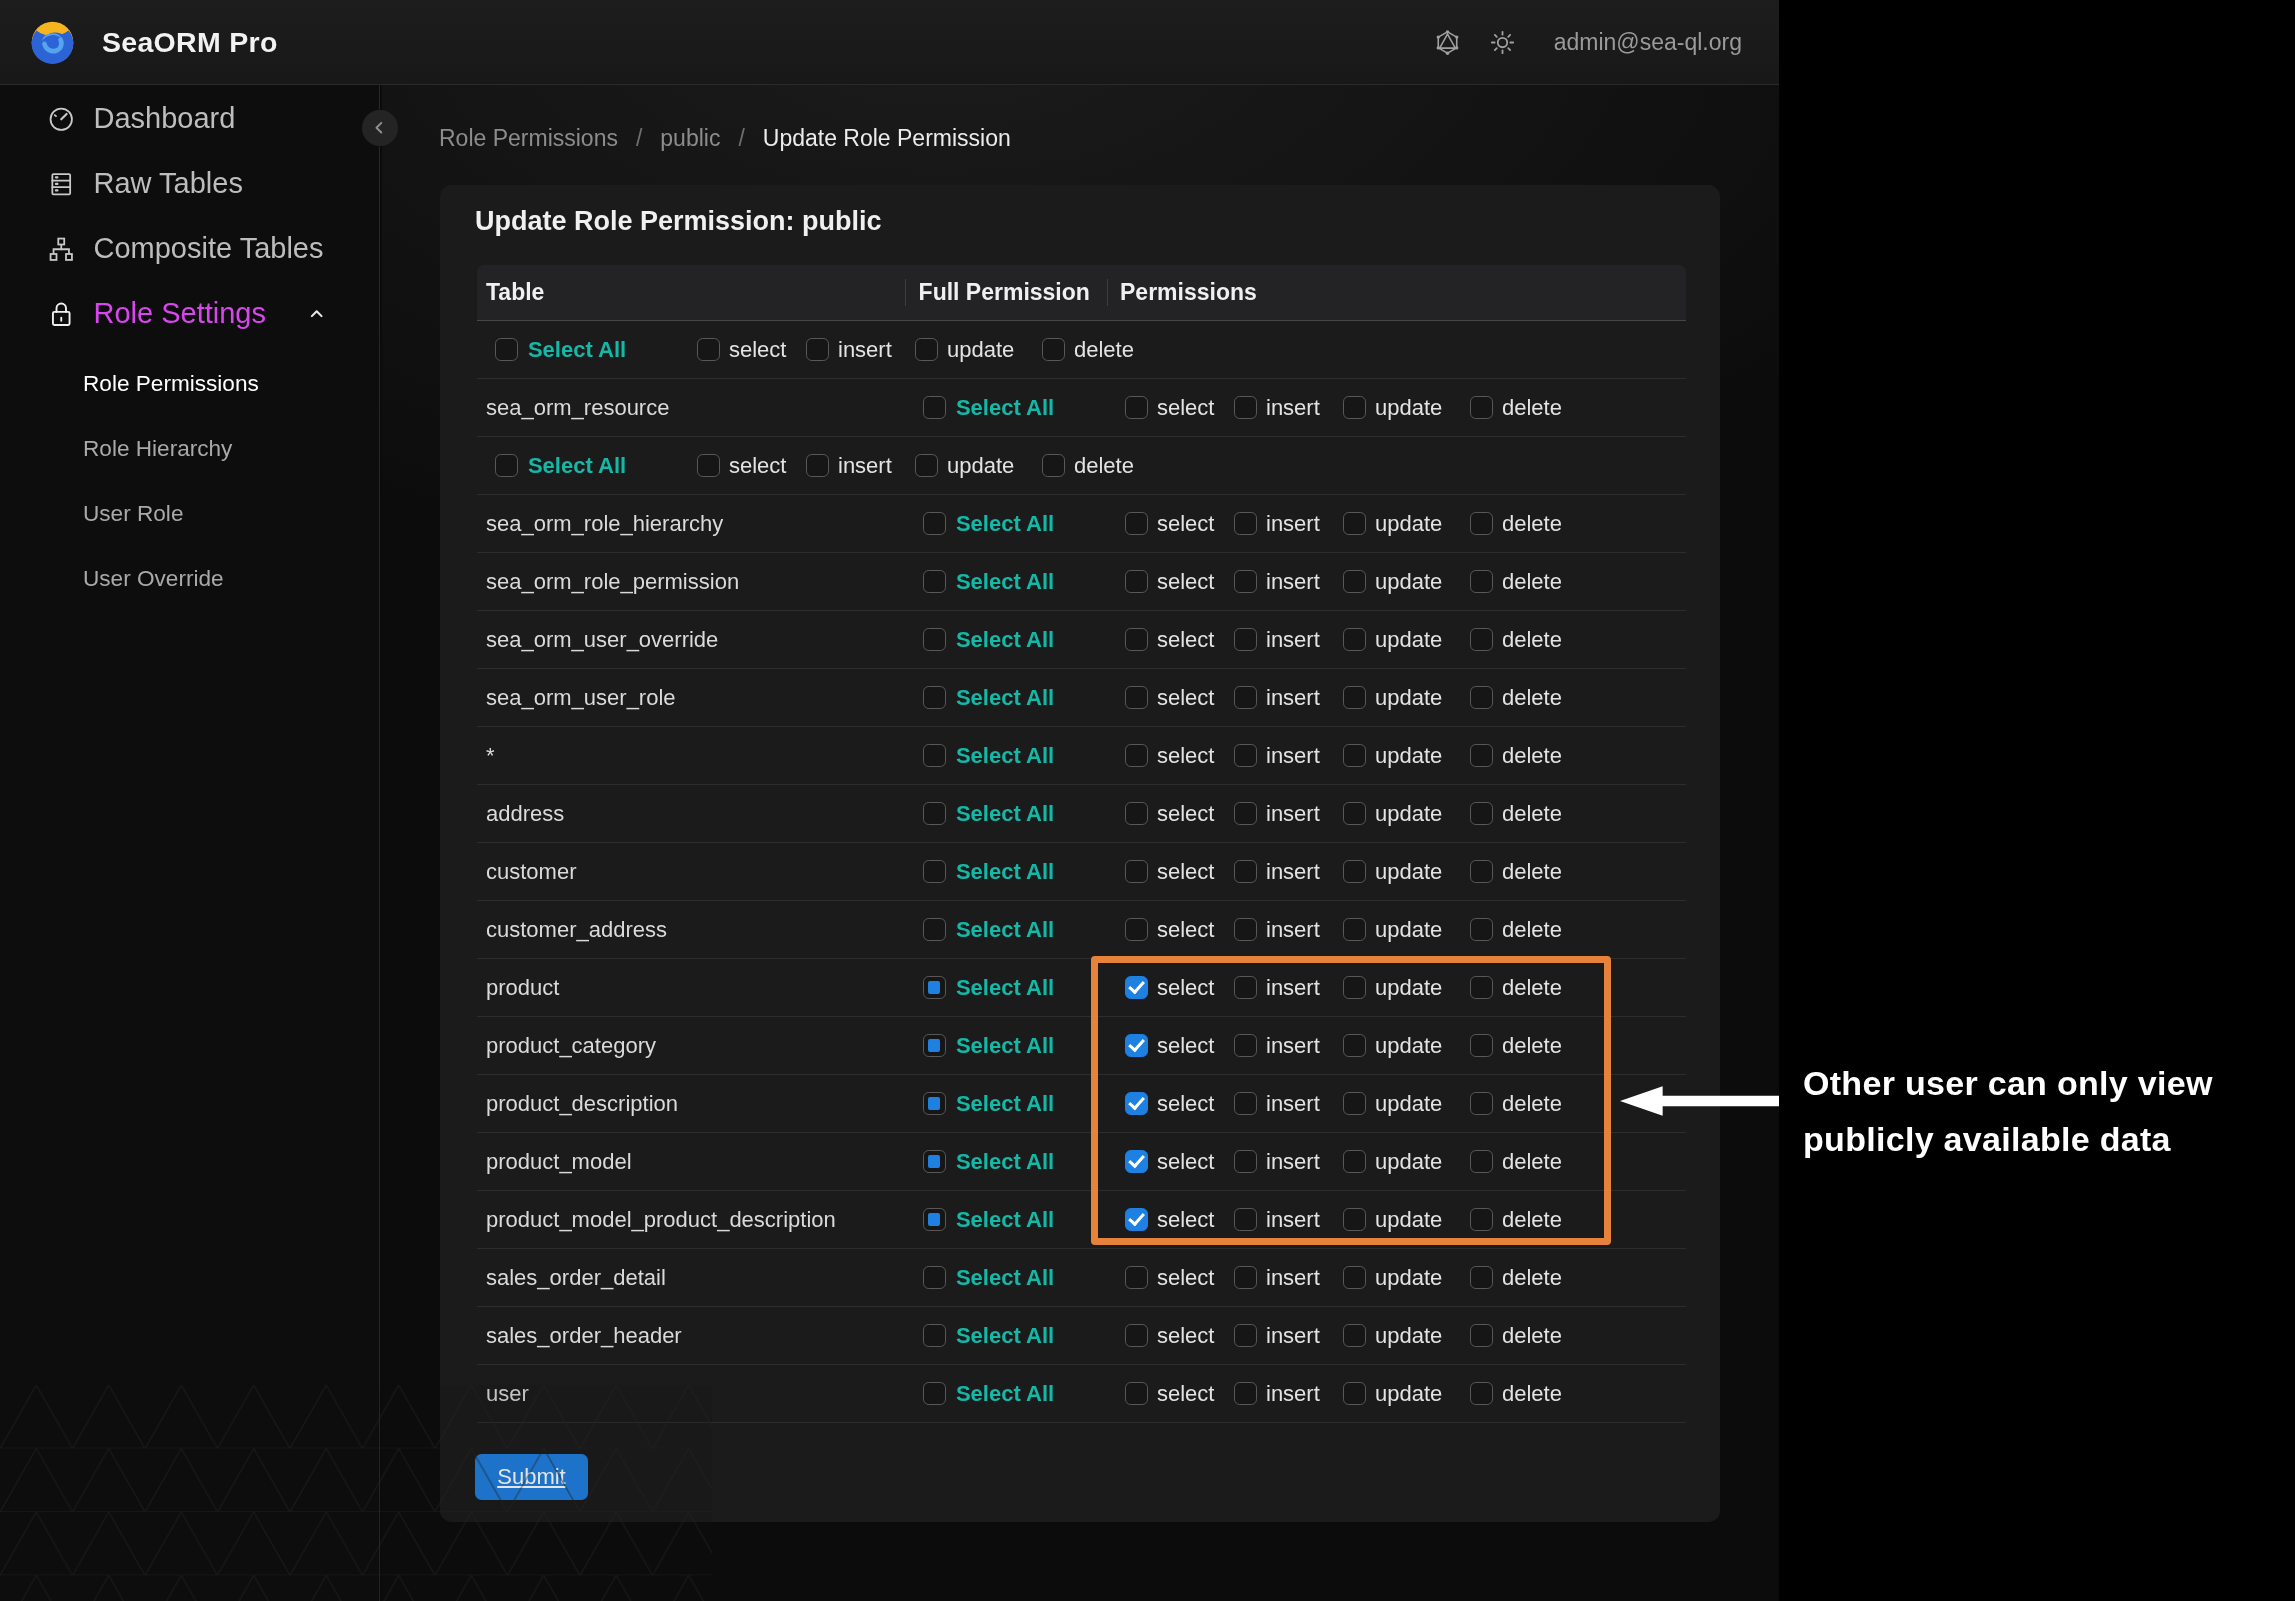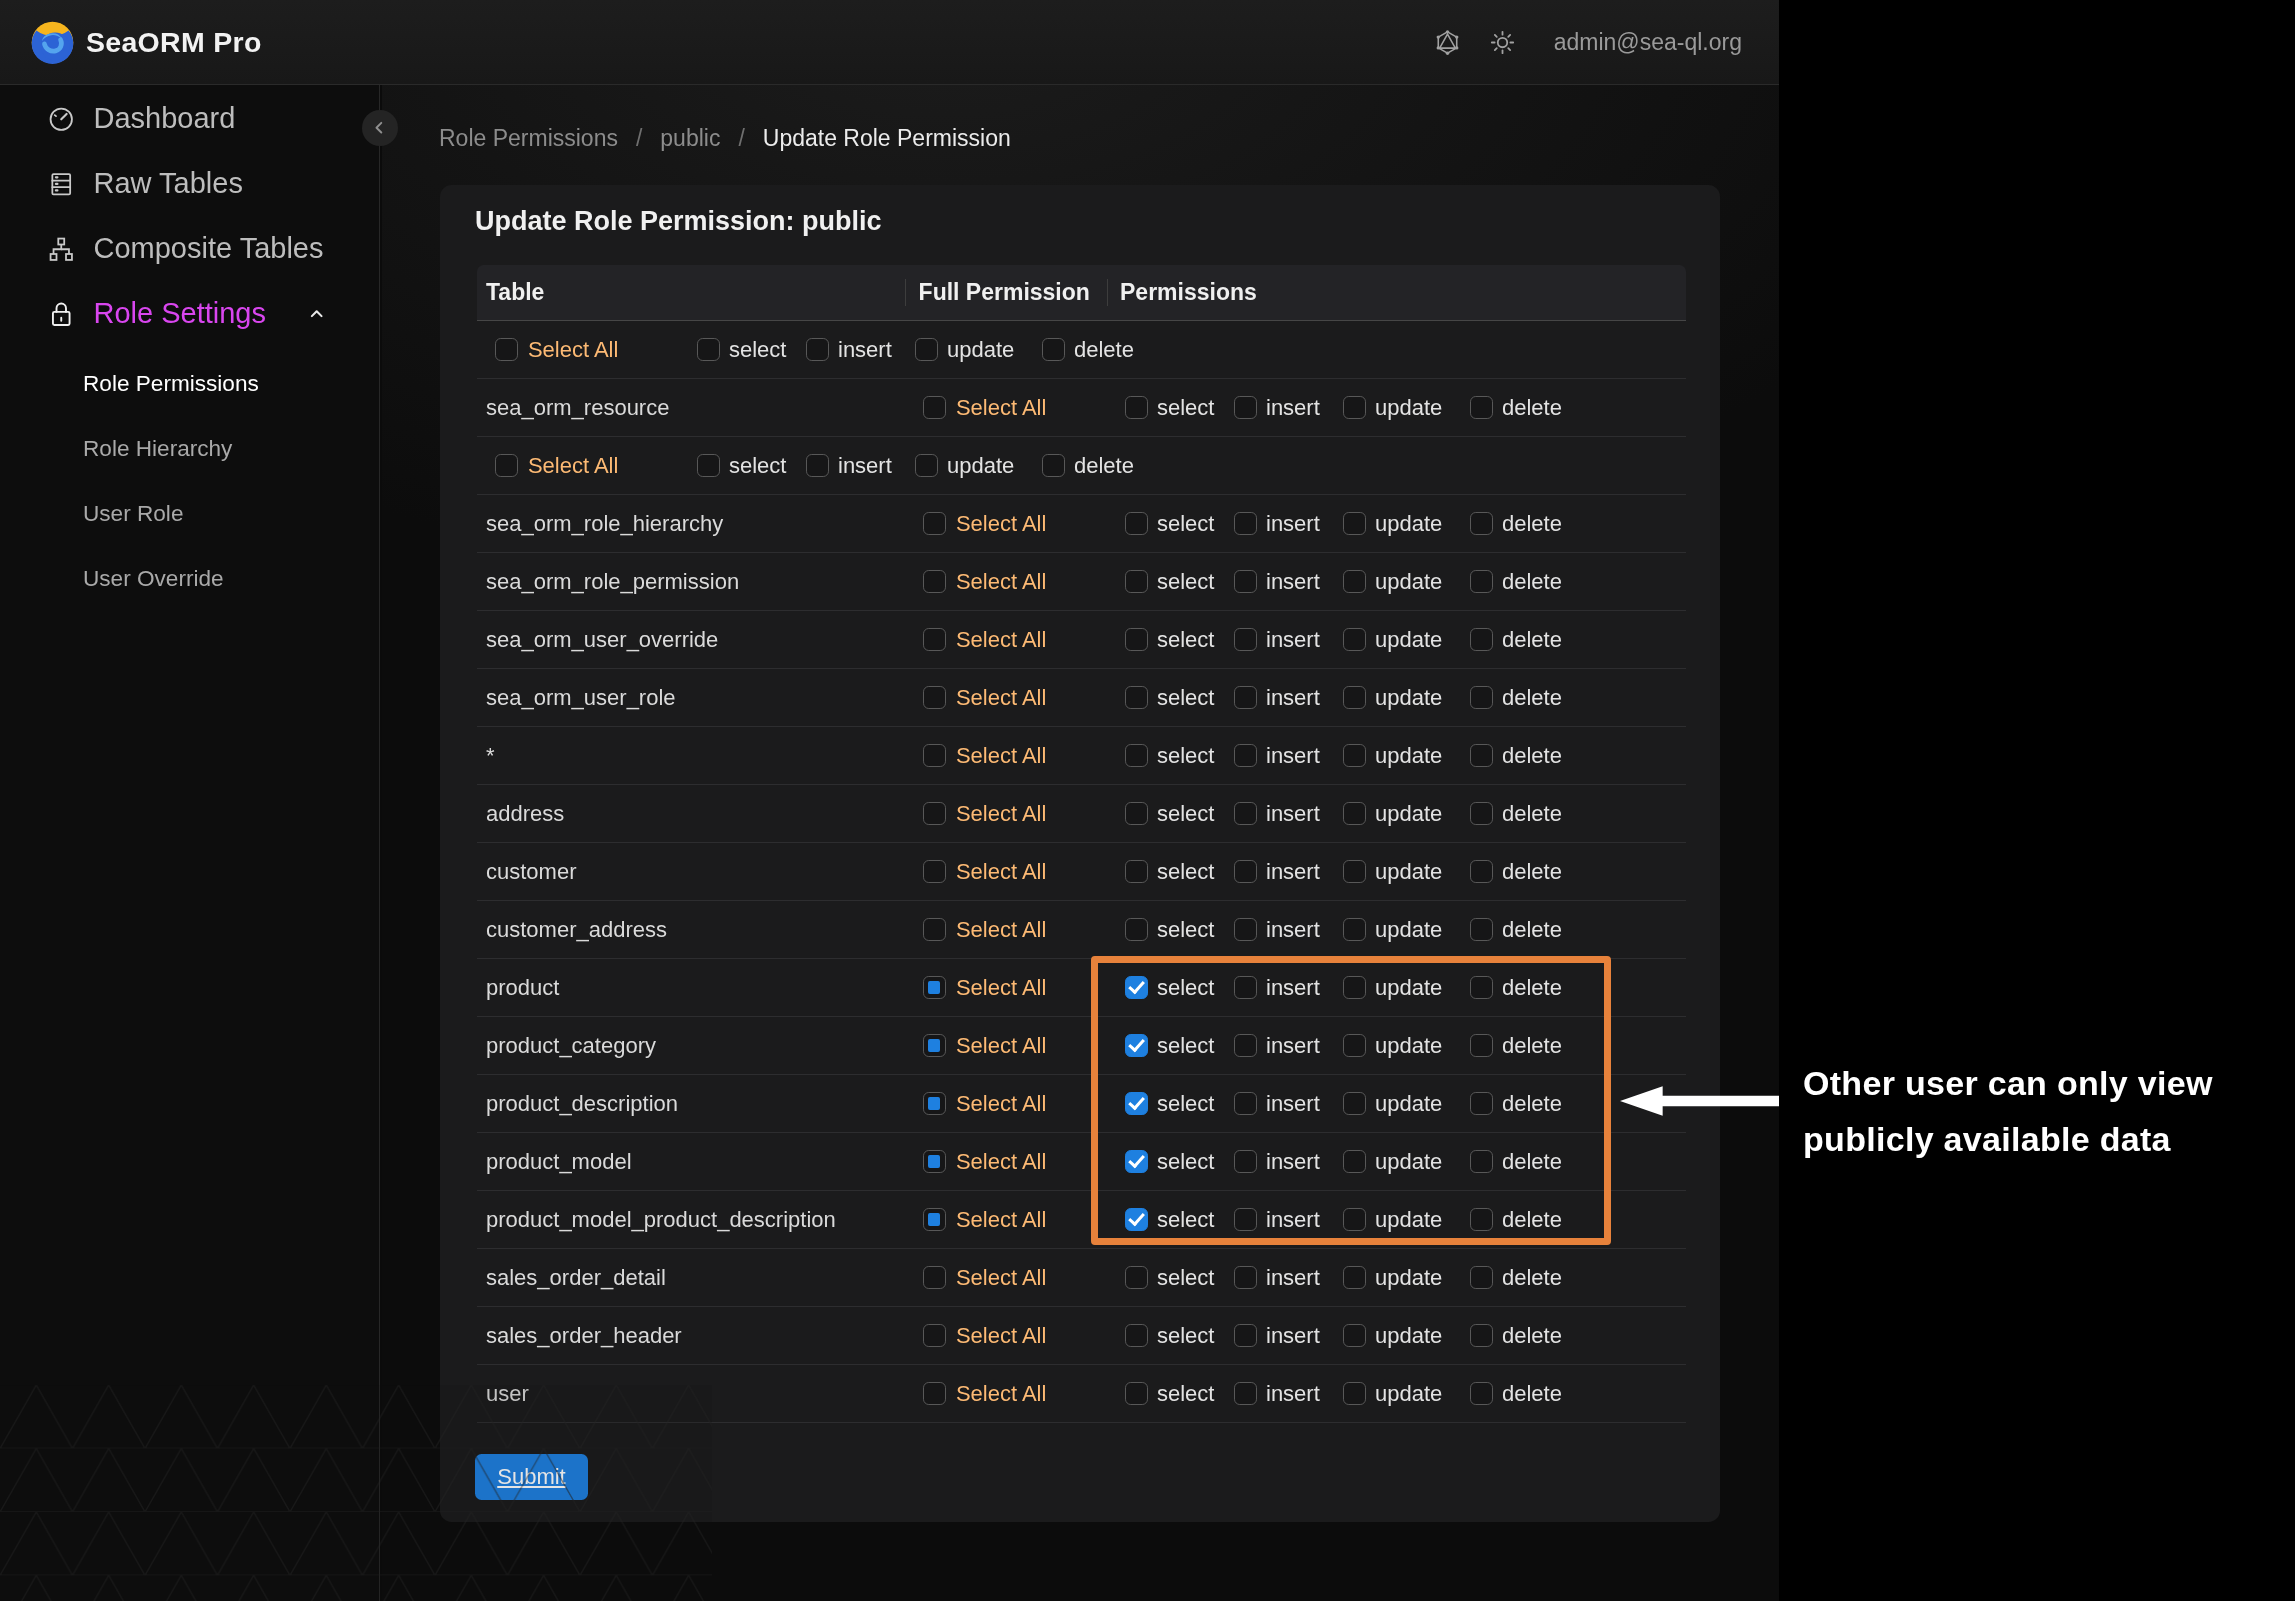--- a/index.html
+++ b/index.html
@@ -12,21 +12,21 @@
   
   .app { position:absolute; left:0; top:0; width:1779px; height:1601px; background:#0b0b0b; }
 
   
   .topbar {
     position:absolute; left:0; top:0; width:1779px; height:85px;
     background:linear-gradient(180deg,#1d1d1d,#181818);
     border-bottom:1.3px solid #2a2a2a;
     display:flex; align-items:center; padding:0 37px 0 31px;
   }
-  .brand-wrap { display:flex; align-items:center; gap:12px;justify-content:space-between; }
+  .brand-wrap { display:flex; align-items:center; gap:28px;justify-content:space-between; }
   .brand-logo { width:43px; height:43px; border-radius:50%; overflow:hidden; flex:0 0 auto; }
   .brand-title { font-size:28.5px; font-weight:bold; color:#f2f2f2; letter-spacing:0.3px; }
   .topbar-right { margin-left:auto; display:flex; align-items:center; gap:28.5px; }
   .topbar-icon { width:27px; height:27px; display:flex; align-items:center; justify-content:center; cursor:pointer; }
   .user-email { font-size:23px; color:#9a9a9a; margin-left:9px; }
 
   
   .sidebar {
     position:absolute; left:0; top:85px; width:380px; height:1517px;
     background:#0d0d0d; border-right:1.3px solid #272727;
@@ -83,21 +83,21 @@
   .trow {
     display:flex; height:58px; align-items:center; border-bottom:0.6px solid #2d2d2f;
     font-size:22px;
   }
   .cell { height:100%; display:flex; align-items:center; }
   .c-name  { width:428px; padding-left:9px; color:#dadada; }
   .c-full  { width:202px; padding-left:17.5px; gap:10.4px; }
   .c-perms { flex:1; position:relative; }
   .perm-group { position:absolute; display:inline-flex; align-items:center; gap:9px; top:50%; transform:translateY(-50%); }
   .cb-label { color:#e3e3e3; }
-  .sa-label { color:#fdba74; }
+  .sa-label { color:#14b8a6;font-weight:bold; }
 
   
   .cb {
     width:23px; height:23px; border:1.3px solid #585858; border-radius:5.8px;
     background:#161617; display:flex; align-items:center; justify-content:center;
     cursor:pointer; flex:0 0 auto;
   }
   .cb.checked { background:#1e80e0; border-color:#1e80e0; }
   .cb.checked::after {
     content:""; width:5.8px; height:12.3px;

